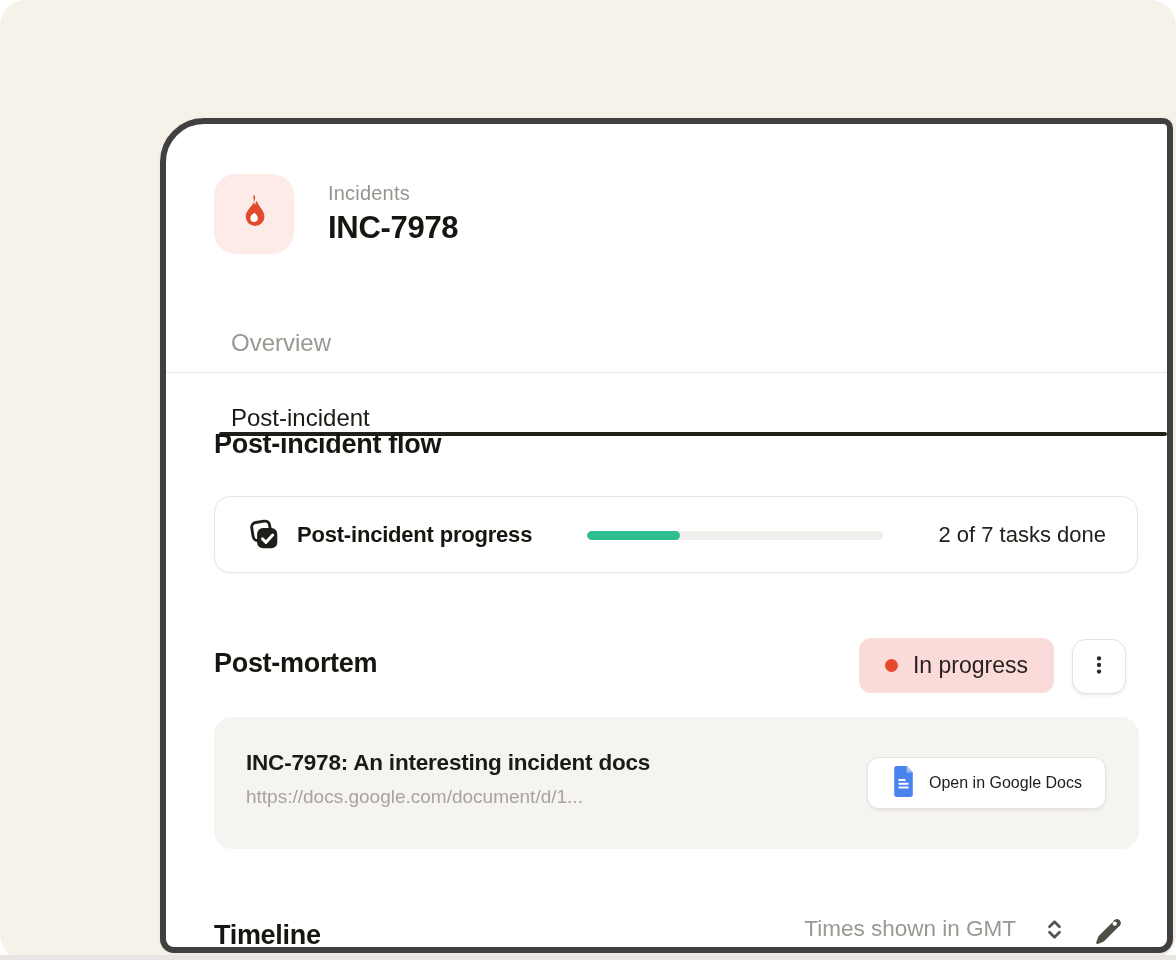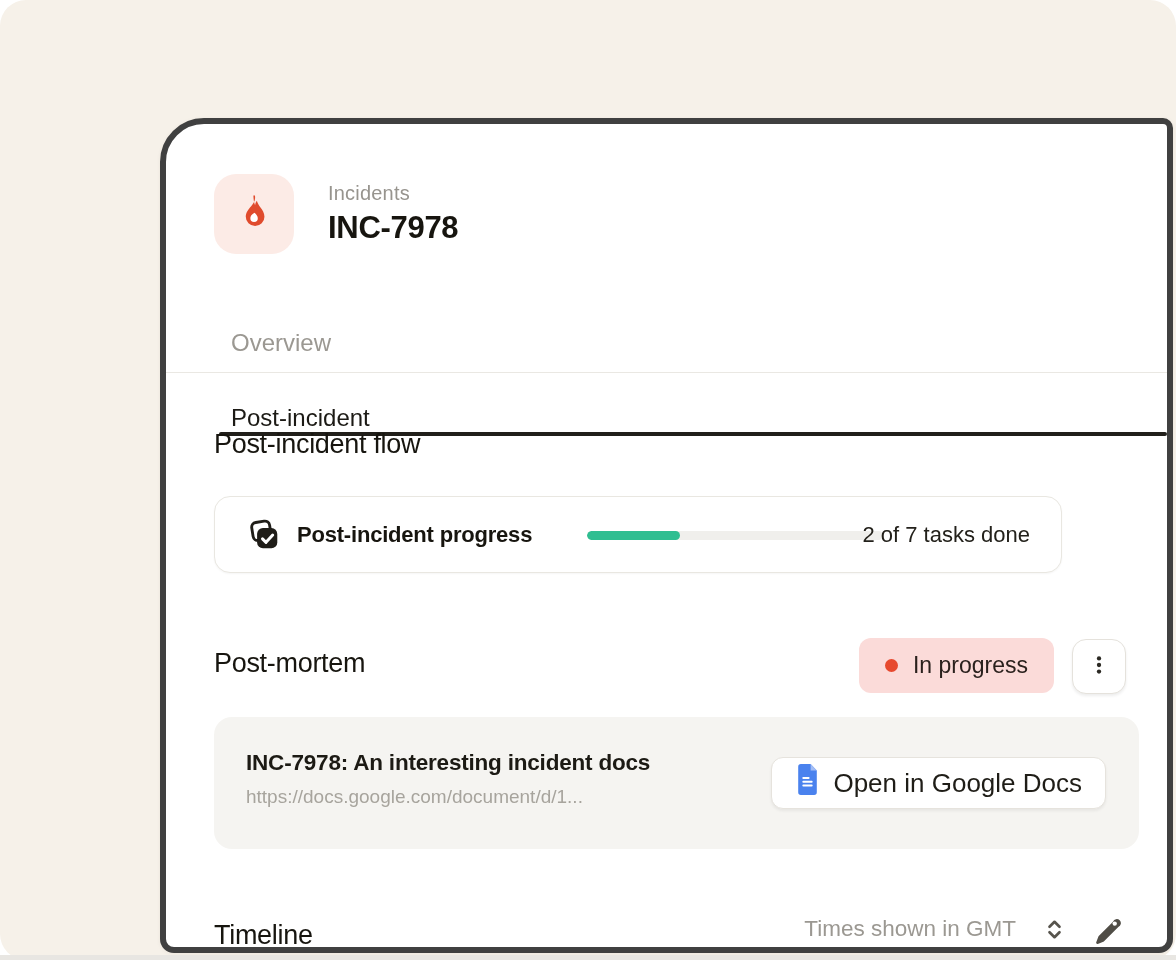--- a/index.html
+++ b/index.html
@@ -23,25 +23,25 @@
 
   
   .tabs { position:absolute; left:0; right:0; top:200px; height:49px;
           border-bottom:1px solid #eae8e3; display:flex; padding-left:53px; gap:39px;flex-direction:column; }
   .tab { position:relative; padding:2px 12px 0; font-size:24px; line-height:34px; cursor:pointer; }
   .tab.inactive { color:#9b9892; }
   .tab.active { color:#1c1a15; font-weight:400; }
   .tab.active .tab-underline { position:absolute; left:0; right:0; bottom:-1px; height:4px;
           background:#211f1a; border-radius:3px; }
 
-  h2.sec { font-size:27px; font-weight:400; color:#17150f; letter-spacing:-.3px; }
+  h2.sec { font-size:27px; font-weight:700; color:#17150f; letter-spacing:-.3px; }
 
   
   .h-flow { position:absolute; left:48px; top:305px; }
-  .pcard { position:absolute; left:48px; top:372px; width:848px; height:77px;
+  .pcard { position:absolute; left:48px; top:372px; width:924px; height:77px;
            background:#fff; border:1px solid #e9e7e1; border-radius:16px;
            box-shadow:0 1px 2px rgba(0,0,0,.04); display:flex; align-items:center; padding-left:32px; }
   .pcard .label { font-size:22px; font-weight:700; color:#17150f; margin-left:16px; letter-spacing:-.2px; }
   .pbar { position:absolute; left:372px; top:34px; width:296px; height:9px;
           background:#f0efec; border-radius:5px; overflow:hidden; }
   .pbar-fill { height:100%; background:#2fbe91; border-radius:5px; }
   .ptext { position:absolute; right:31px; top:0; height:100%; display:flex; align-items:center;
            font-size:22px; color:#23211b; }
 
   
@@ -58,21 +58,21 @@
 
   
   .doc-card { position:absolute; left:48px; top:593px; width:925px; height:132px;
               background:#f5f4f1; border-radius:18px; }
   .doc-title { position:absolute; left:32px; top:33px; font-size:22.5px; font-weight:700;
                color:#1c1a14; letter-spacing:-.2px; }
   .doc-url { position:absolute; left:32px; top:69px; font-size:19px; color:#a7a49d; }
   .open-btn { position:absolute; right:33px; top:40px; height:52px; padding:0 23px;
               background:#fff; border:1px solid #e6e3dd; border-radius:12px;
               box-shadow:0 2px 3px rgba(0,0,0,.06); display:flex; align-items:center; gap:13px;
-              font-size:26px; color:#1f1d17; cursor:pointer; }
+              font-size:16px; color:#1f1d17; cursor:pointer; }
 
   
   .tl-row { position:absolute; left:0; right:0; top:792px; height:40px;padding-left:27px; }
   .h-tl { position:absolute; left:48px; top:4px; }
   .tl-right { position:absolute; right:43px; top:0; height:40px; display:flex;
               align-items:flex-start; gap:25px; }
   .tz-label { font-size:22.5px; color:#9b9892; }
   .icon-btn { display:flex; align-items:center; justify-content:center; cursor:pointer; }
 </style>
 </head>

